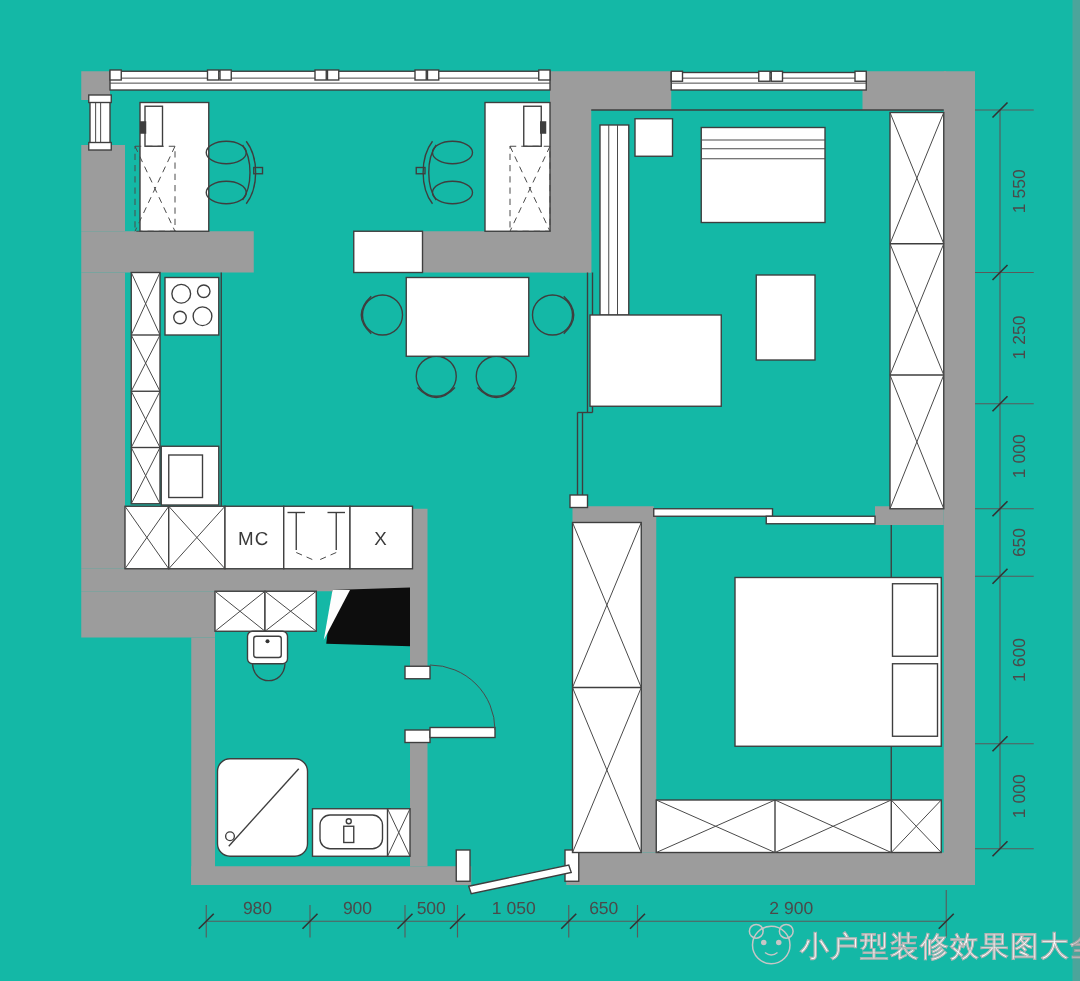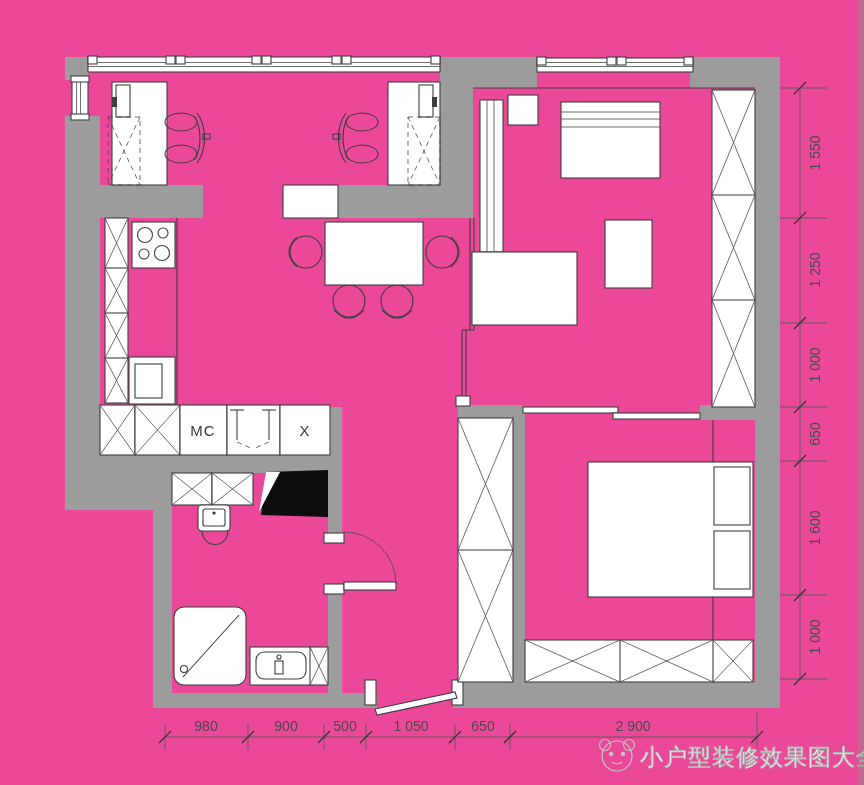--- a/index.html
+++ b/index.html
@@ -1,16 +1,16 @@
 <!DOCTYPE html>
 <html><head>
 <meta charset="utf-8">
 <style>
   html,body{margin:0;padding:0;background:#fdfdfd;}
-  #stage{position:relative;width:864px;height:785px;background:#ec4899;overflow:hidden;
+  #stage{position:relative;width:864px;height:785px;background:#14b8a6;overflow:hidden;
          font-family:"Liberation Sans",sans-serif;text-decoration:underline;}
   .wl{fill:#9c9c9c;stroke:none;}
   .fw{fill:#ffffff;stroke:#3e3e3e;stroke-width:1.1;}
   .ln{stroke:#3e3e3e;stroke-width:1.1;fill:none;}
   .th{stroke:#4a4a4a;stroke-width:0.8;fill:none;}
   .dsh{stroke-dasharray:5 4;}
   .dim{stroke:#5a5a5a;stroke-width:0.9;fill:none;}
   .tick{stroke:#333;stroke-width:1.3;fill:none;}
   .dimtext{font-size:14px;fill:#4a4a4a;}
   .roomtext{font-size:15px;fill:#3a3a3a;letter-spacing:1px;}

